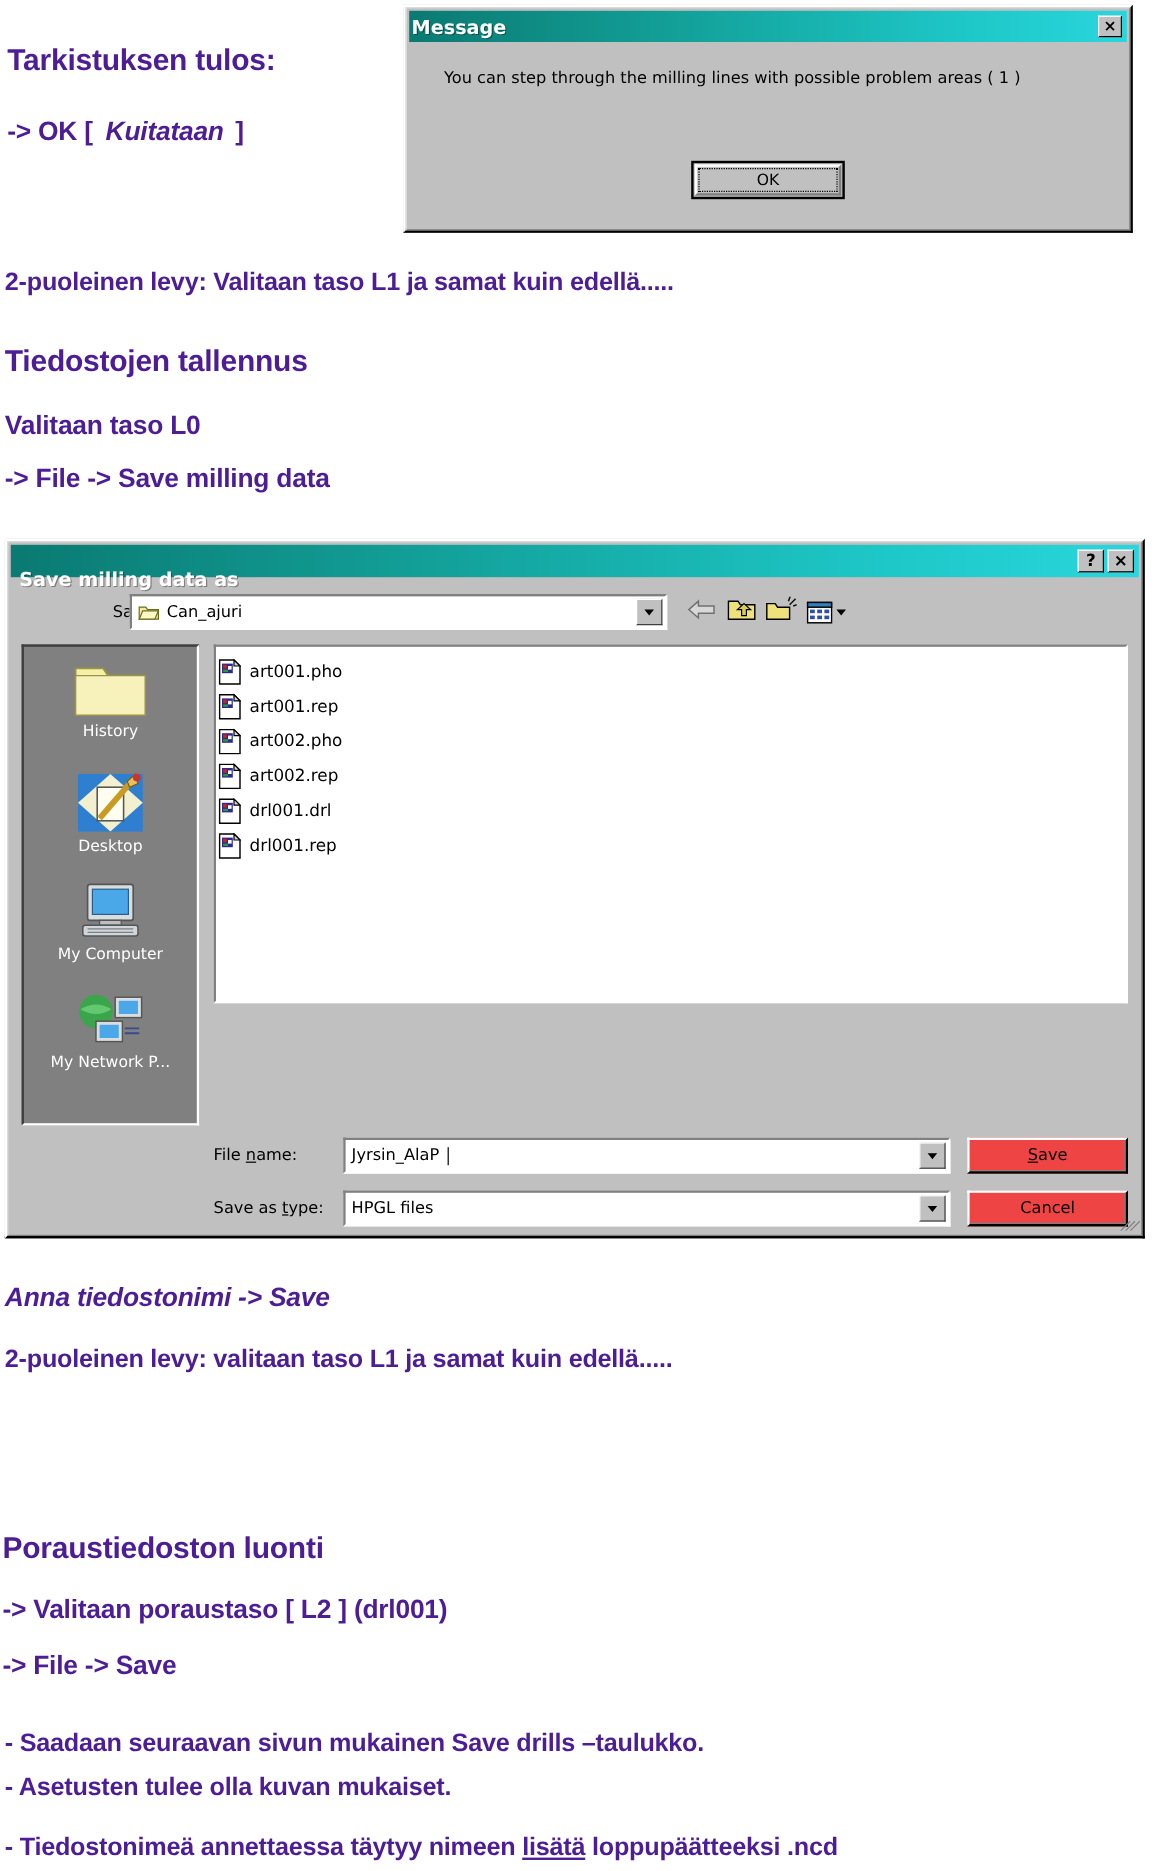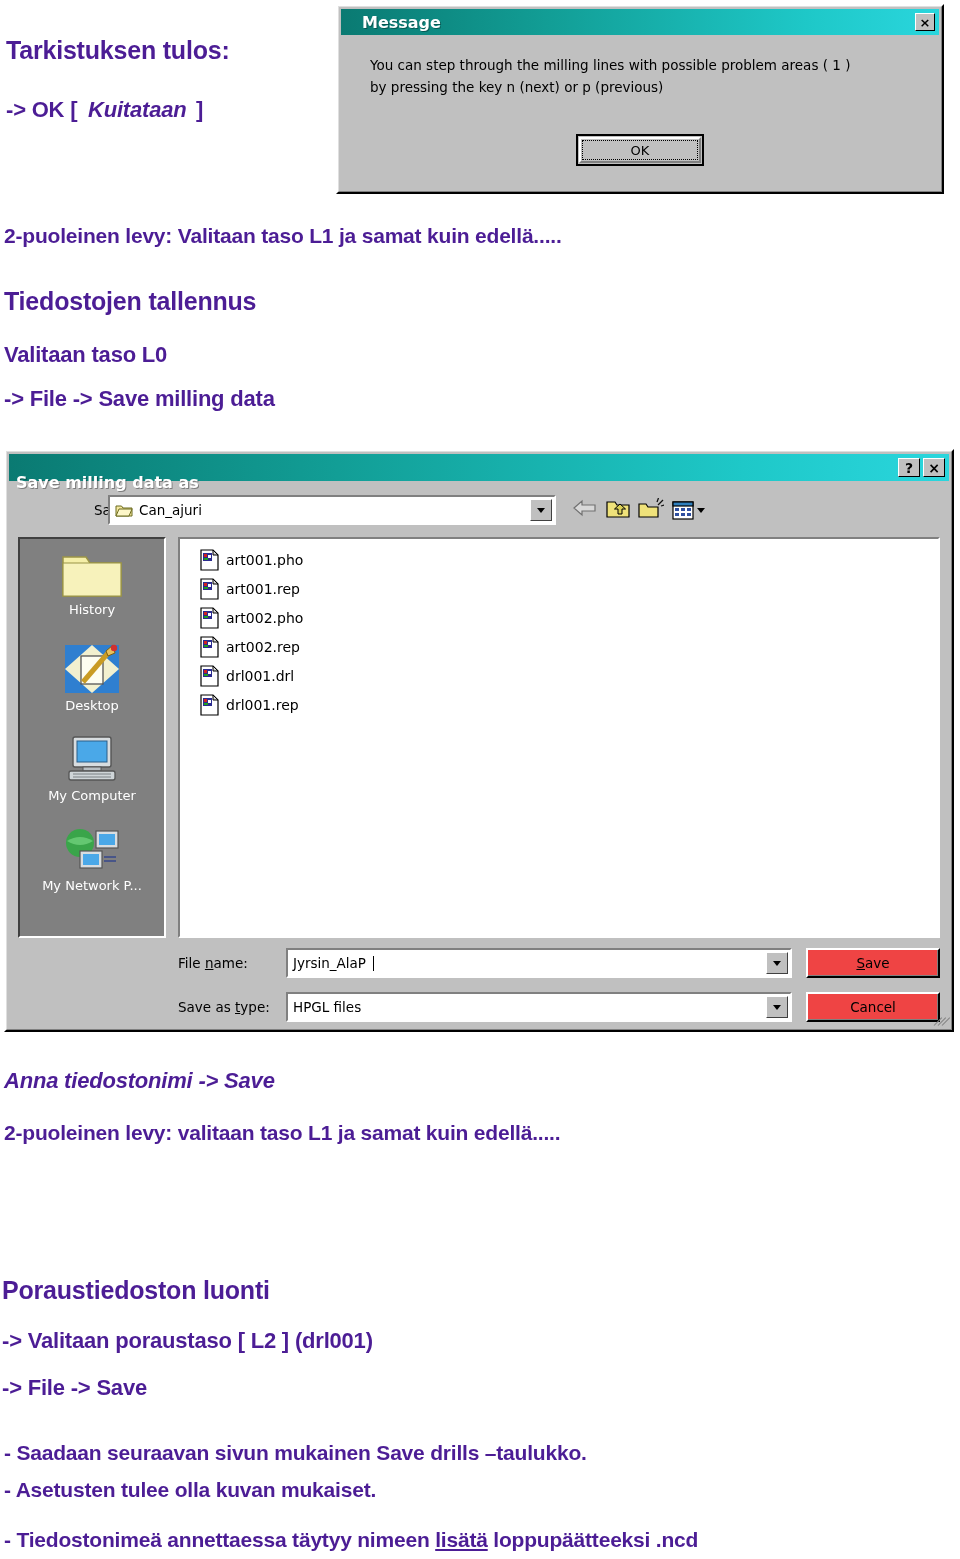--- a/index.html
+++ b/index.html
@@ -62,21 +62,21 @@
     border-right: 1px solid #000000;
     border-bottom: 1px solid #000000;
     display: flex; align-items: center; justify-content: center;
     font-family: "DejaVu Sans", sans-serif;
     font-weight: bold; color: #000;
   }
 
   
   #msg-dialog { left: 336px; top: 4px; width: 608px; height: 190px; }
   #msg-dialog .titlebar { height: 26px; left: 3px; right: 3px; top: 3px; }
-  #msg-dialog .title-text { font-size: 16px; padding-left: 21px; }
+  #msg-dialog .title-text { font-size: 16px; padding-left: 2px; }
   #msg-dialog .tb-btn { width: 20px; height: 18px; font-size: 13px; margin-right: 4px; }
   .msg-body {
     position: absolute; left: 32px; top: 48px; right: 14px;
     font-family: "DejaVu Sans", sans-serif;
     font-size: 13.5px; color: #000; line-height: 1.65;
   }
   .okbtn-wrap {
     position: absolute; left: 0; right: 0; top: 128px;
     display: flex; justify-content: center;
   }
@@ -172,27 +172,27 @@
     padding-top: 6px;
   }
   .place-label {
     font-family: "DejaVu Sans", sans-serif;
     font-size: 13px; color: #ffffff;
     margin-top: 3px; white-space: nowrap;
   }
 
   
   .filelist {
-    position: absolute; left: 172px; top: 86px; right: 12px; height: 401px;
+    position: absolute; left: 172px; top: 86px; right: 12px; height: 299px;
     background: #ffffff;
     border-top: 2px solid #808080;
     border-left: 2px solid #808080;
     border-right: 2px solid #ffffff;
     border-bottom: 2px solid #ffffff;
-    padding: 6px 0 0 20px;
+    padding: 6px 0 0 2px;
     overflow: hidden;
   }
   .file-item {
     display: flex; align-items: center; gap: 7px; height: 29px;
   }
   .file-name {
     font-family: "DejaVu Sans", sans-serif;
     font-size: 14px; color: #000; white-space: nowrap;
   }
 
@@ -264,21 +264,20 @@
 
     <div class="titlebar">
       <span class="title-text">Message</span>
       <span class="tb-btns">
         <span class="tb-btn">×</span>
       </span>
     </div>
 
     <div class="msg-body">
       <div>You can step through the milling lines with possible problem areas ( 1 )</div>
-      <div>by pressing the key n (next) or p (previous)</div>
     </div>
 
     <div class="okbtn-wrap">
       <div class="okbtn">
         <span class="inner3d"></span>
         <span class="focusring"></span>
         <span>OK</span>
       </div>
     </div>
   </div>

